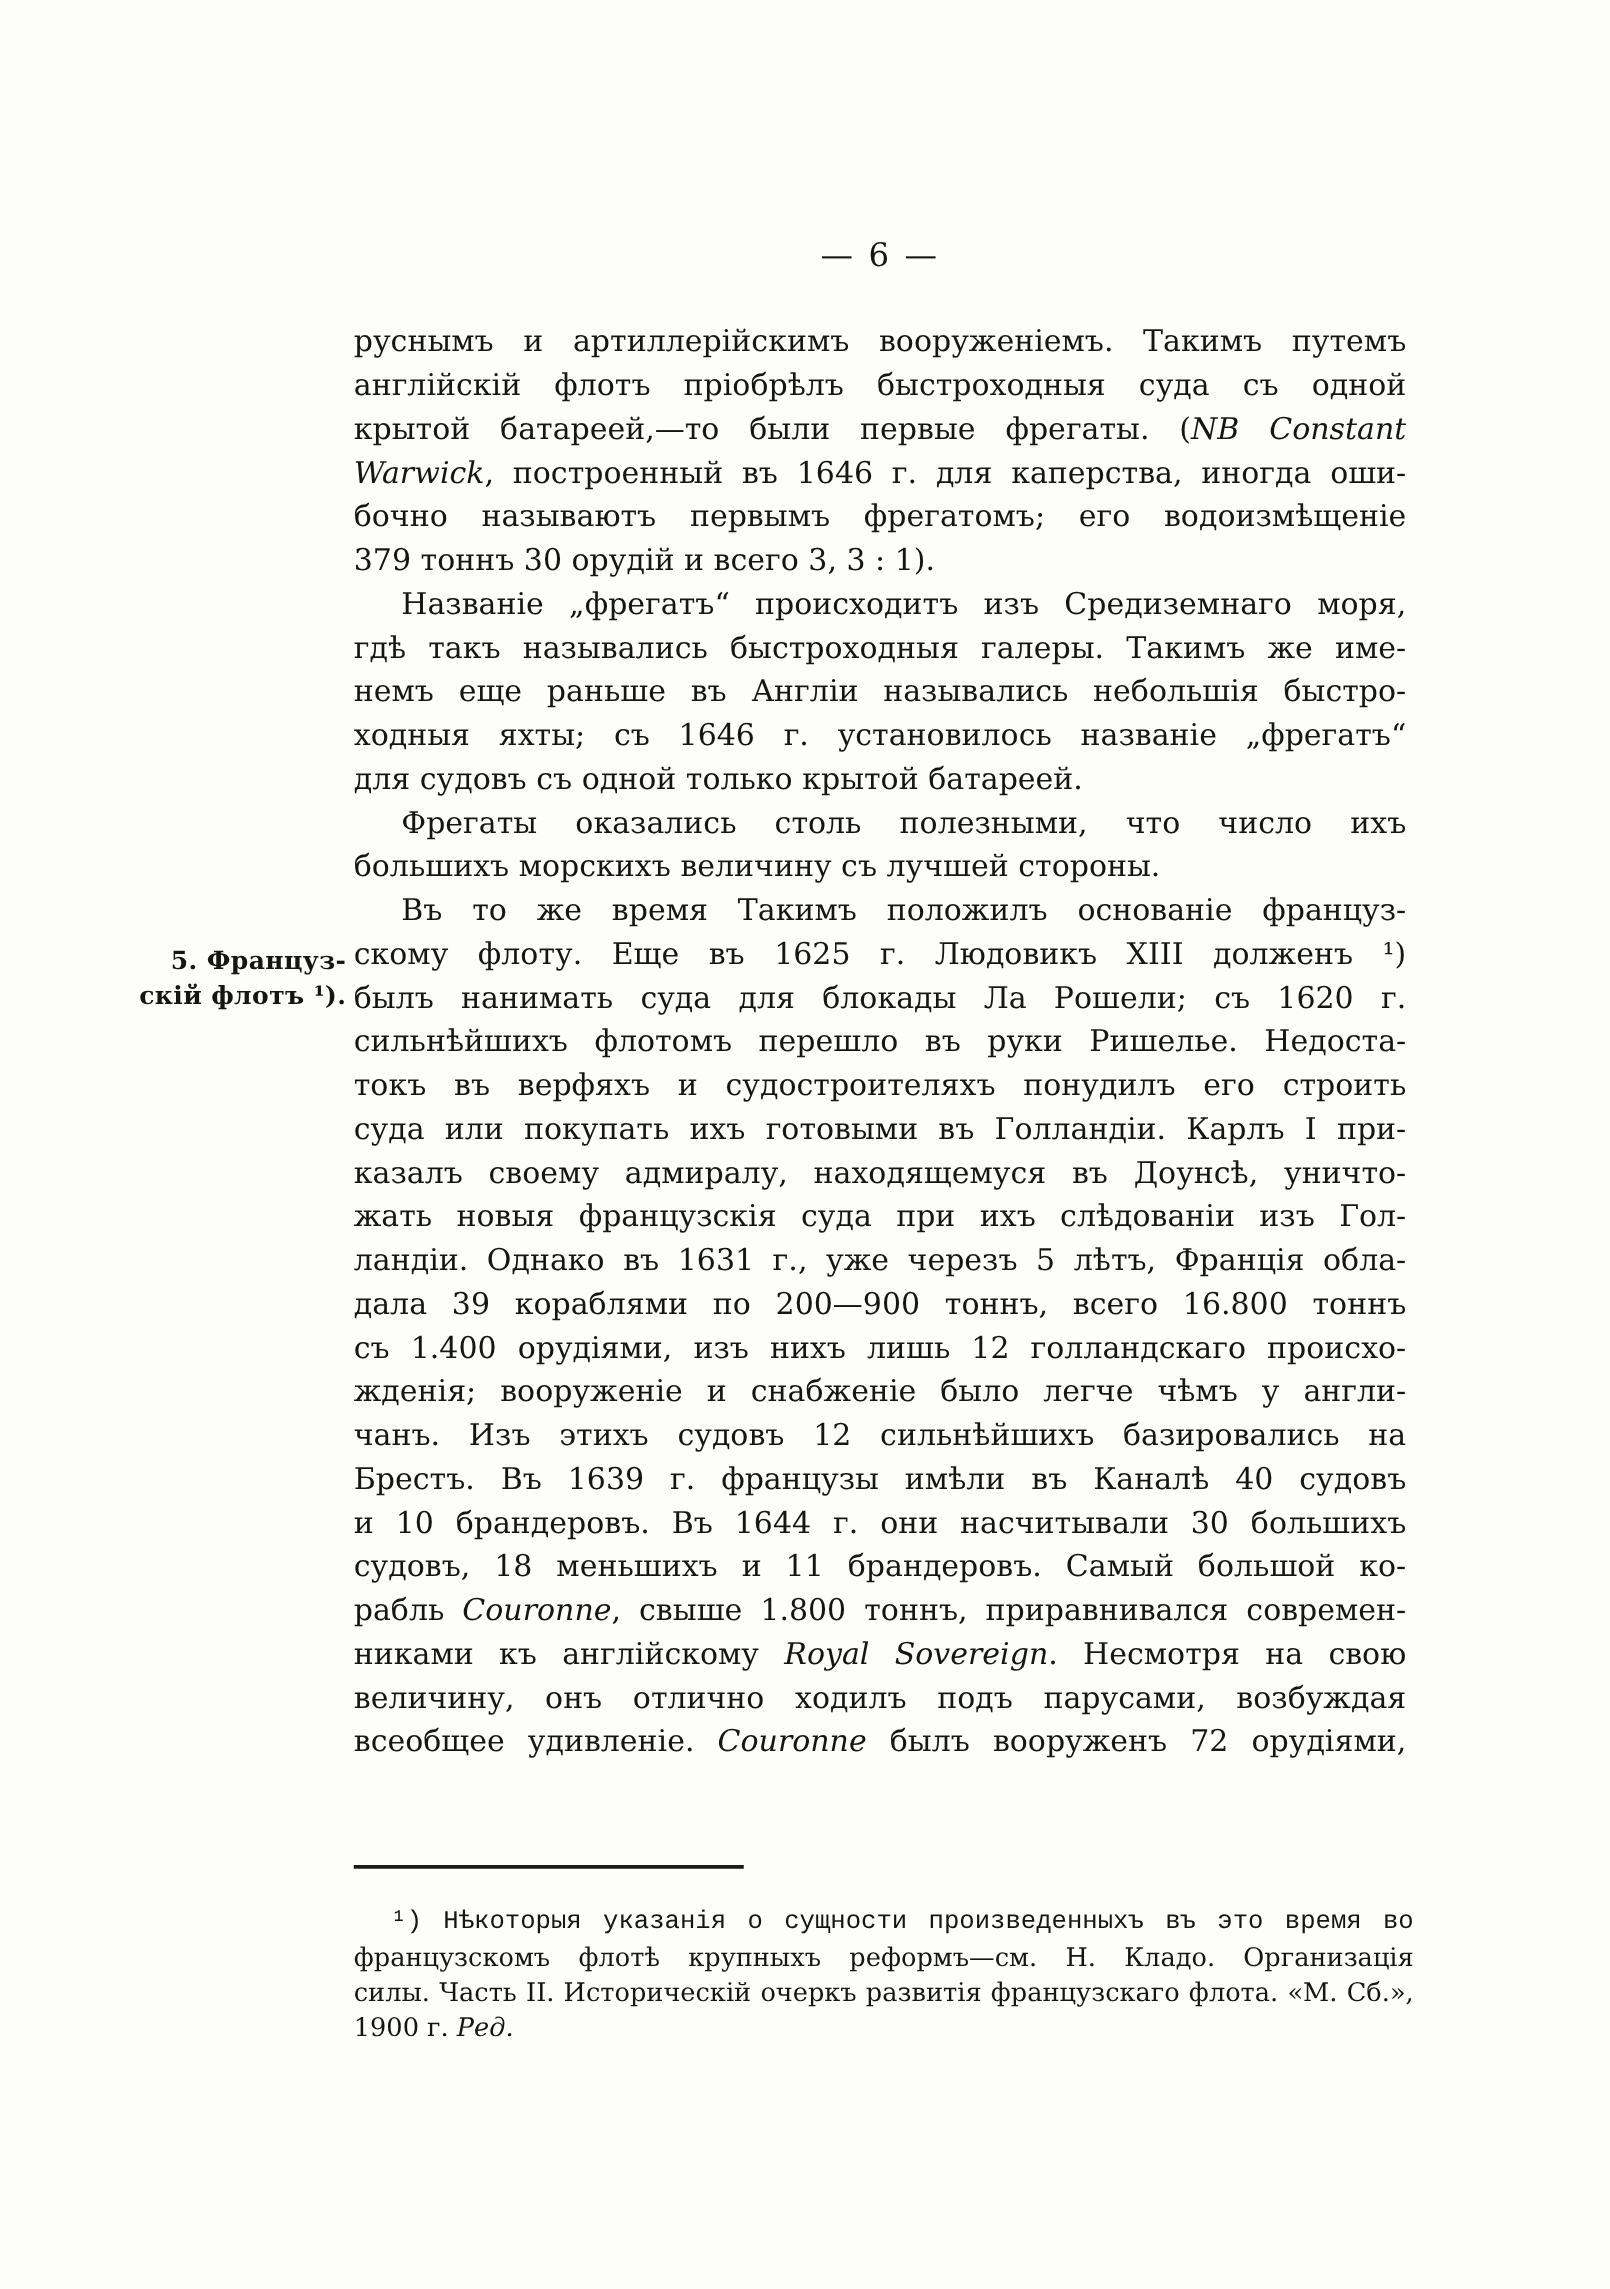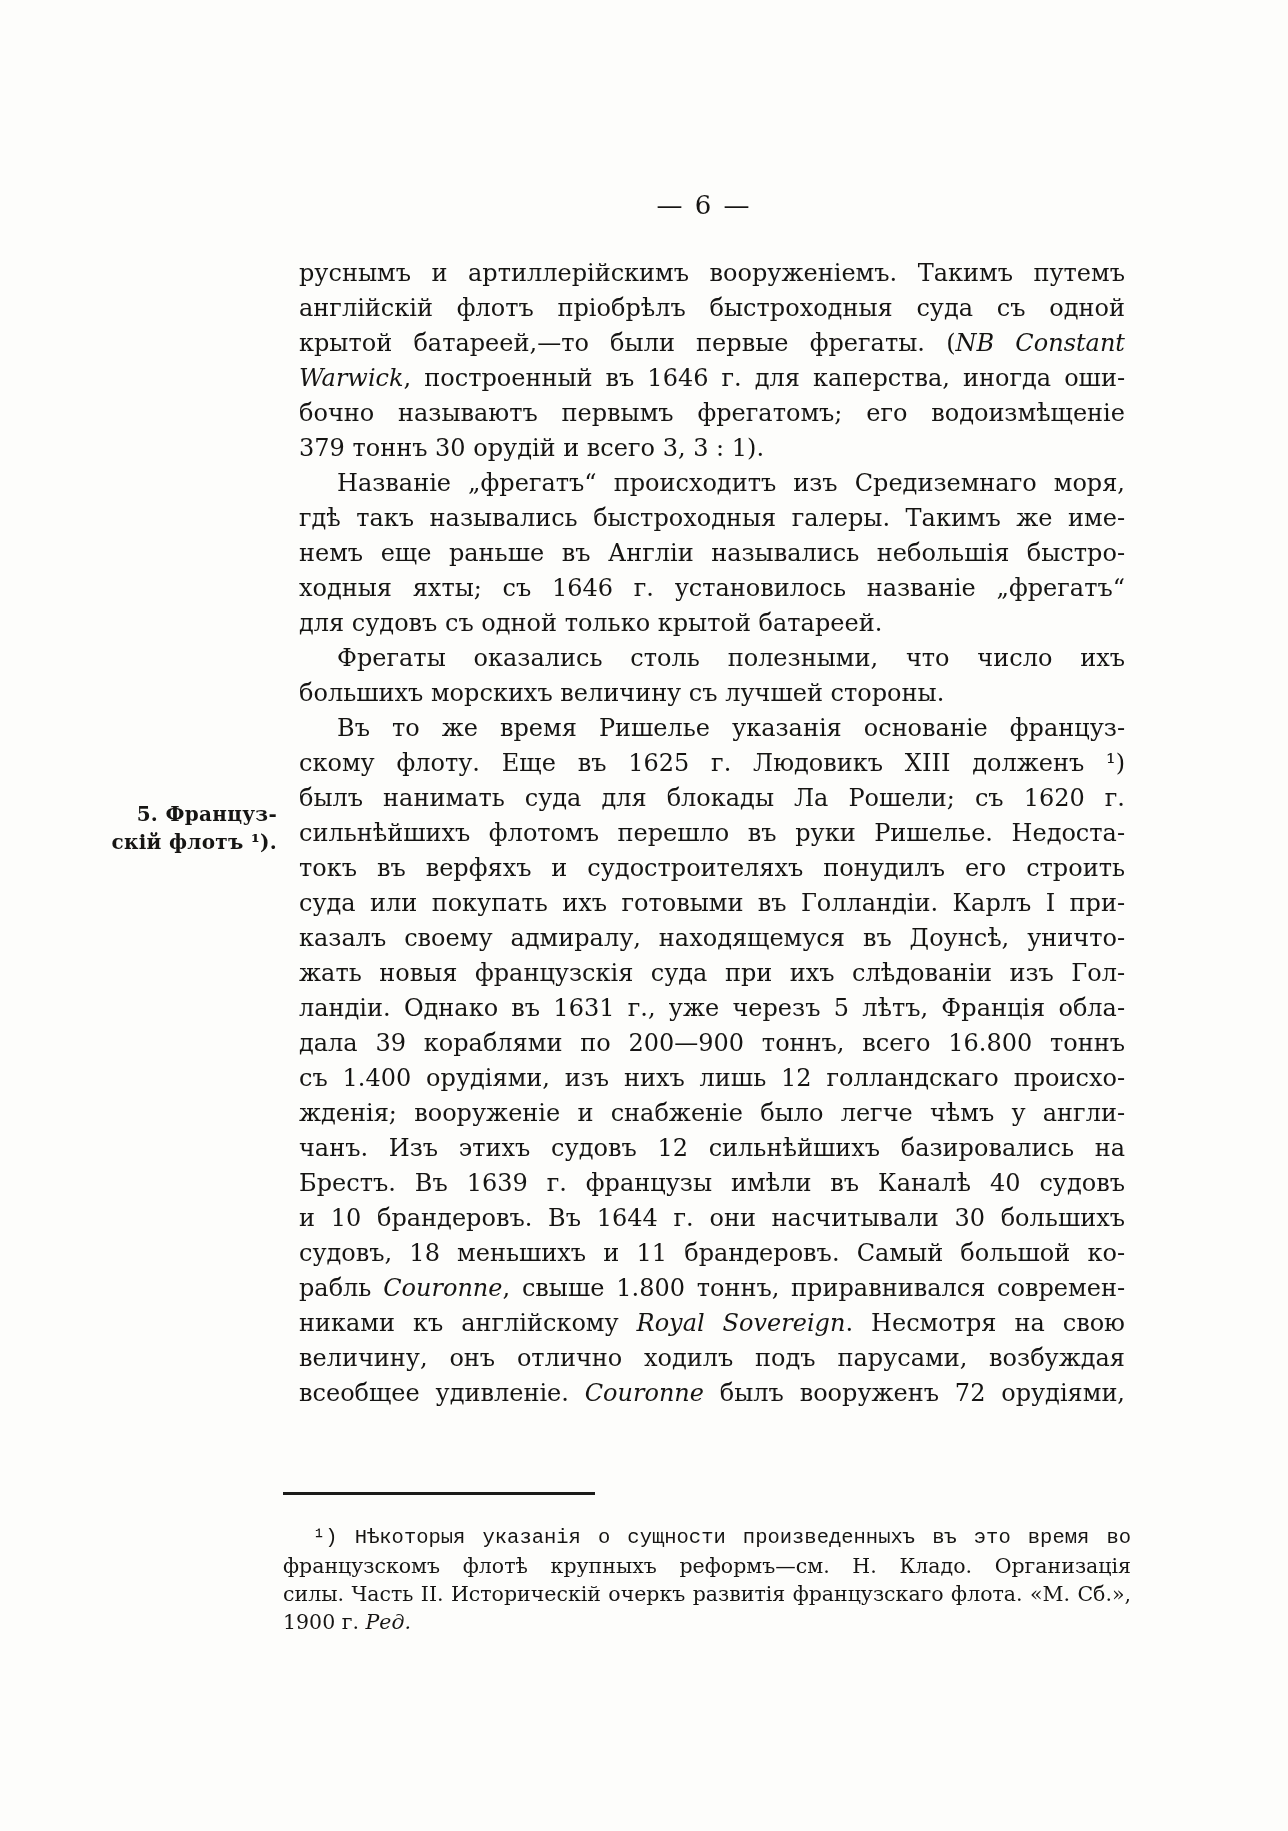--- a/index.html
+++ b/index.html
@@ -29,28 +29,27 @@
     left: 283px;
     width: 842px;
     font-size: 24px;
     line-height: 35px;
   }
   .text-block .line {
     height: 35px;
     overflow: hidden;
     text-align: justify;
     text-align-last: justify;
-    margin-left: 16px;
   }
   .para .line:last-child { text-align-last: left; }
   .para.justify-last .line:last-child { text-align-last: justify; }
   .para.indent .line:first-child { text-indent: 38px; }
   .margin-note {
     position: absolute;
-    top: 800px;
+    top: 754px;
     left: 98px;
     width: 179px;
     text-align: right;
     font-weight: bold;
     font-size: 20px;
     line-height: 28px;
     letter-spacing: 0.3px;
   }
   .margin-note .line { height: 28px; text-align: right; text-align-last: right; }
   .footnote-rule {
@@ -105,21 +104,21 @@
         <div class="line">гдѣ такъ назывались быстроходныя галеры. Такимъ же име-</div>
         <div class="line">немъ еще раньше въ Англіи назывались небольшія быстро-</div>
         <div class="line">ходныя яхты; съ 1646 г. установилось названіе „фрегатъ“</div>
         <div class="line">для судовъ съ одной только крытой батареей.</div>
       </div>
     <div class="para indent">
         <div class="line">Фрегаты оказались столь полезными, что число ихъ</div>
         <div class="line">большихъ морскихъ величину съ лучшей стороны.</div>
       </div>
     <div class="para indent justify-last">
-        <div class="line">Въ то же время Ришелье указанія основаніе француз-</div>
+        <div class="line">Въ то же время Такимъ положилъ основаніе француз-</div>
         <div class="line">скому флоту. Еще въ 1625 г. Людовикъ XIII долженъ ¹)</div>
         <div class="line">былъ нанимать суда для блокады Ла Рошели; съ 1620 г.</div>
         <div class="line">сильнѣйшихъ флотомъ перешло въ руки Ришелье. Недоста-</div>
         <div class="line">токъ въ верфяхъ и судостроителяхъ понудилъ его строить</div>
         <div class="line">суда или покупать ихъ готовыми въ Голландіи. Карлъ I при-</div>
         <div class="line">казалъ своему адмиралу, находящемуся въ Доунсѣ, уничто-</div>
         <div class="line">жать новыя французскія суда при ихъ слѣдованіи изъ Гол-</div>
         <div class="line">ландіи. Однако въ 1631 г., уже черезъ 5 лѣтъ, Франція обла-</div>
         <div class="line">дала 39 кораблями по 200—900 тоннъ, всего 16.800 тоннъ</div>
         <div class="line">съ 1.400 орудіями, изъ нихъ лишь 12 голландскаго происхо-</div>

